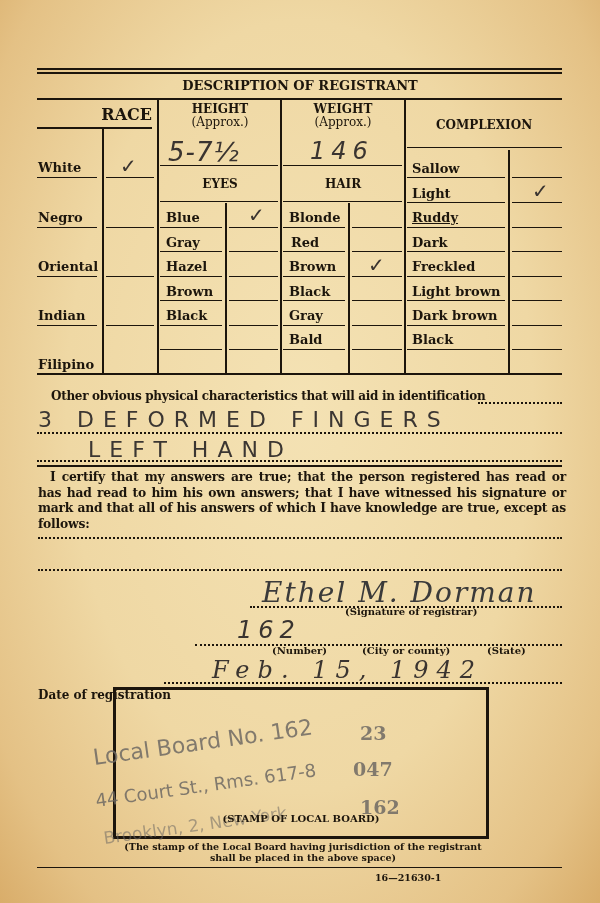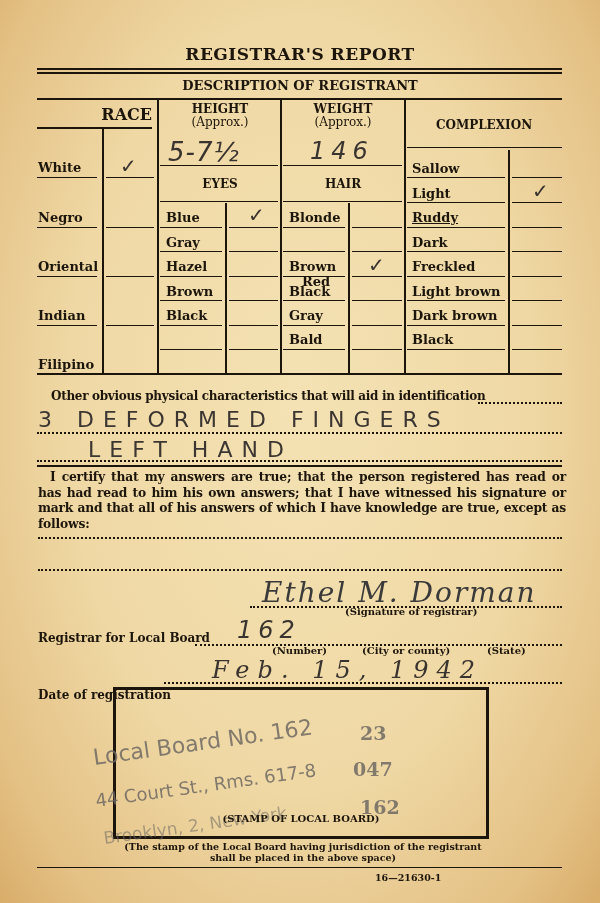--- a/index.html
+++ b/index.html
@@ -24,21 +24,20 @@
   .lbl { position:absolute; font-size:13px; font-weight:bold; }
   .tiny { font-size:10px; font-weight:bold; }
   .check { position:absolute; font-size:20px; color:#3a3430; font-family:"DejaVu Sans", sans-serif; }
   .stamp { position:absolute; color:#6f6a64; font-family:"DejaVu Sans", sans-serif; opacity:0.85; }
 </style>
 </head>
 <body>
 
 <div class="card">
 
-  <div class="abs b" style="left:0;width:600px;top:44px;text-align:center;font-size:17px;letter-spacing:0.5px;">REGISTRAR'S REPORT</div>
   <div class="hline" style="left:37px;width:525px;top:68px;height:2px;"></div>
   <div class="hline" style="left:37px;width:525px;top:72px;height:2px;"></div>
 
   <div class="abs b" style="left:0;width:600px;top:78px;text-align:center;font-size:13px;">DESCRIPTION OF REGISTRANT</div>
   <div class="hline" style="left:37px;width:525px;top:98px;"></div>
 
   <div class="vline" style="left:157px;top:99px;height:274px;"></div>
   <div class="vline" style="left:280px;top:99px;height:274px;"></div>
   <div class="vline" style="left:404px;top:99px;height:274px;"></div>
 
@@ -96,21 +95,21 @@
   <div class="lbl" style="left:282px;width:122px;top:102px;text-align:center;font-size:12px;">WEIGHT</div>
   <div class="lbl" style="left:282px;width:122px;top:115px;text-align:center;font-size:12px;font-weight:normal;">(Approx.)</div>
   <div class="abs hand" style="left:310px;top:137px;font-size:24px;letter-spacing:6px;">146</div>
   <div class="hline" style="left:283px;width:119px;top:165px;height:1px;"></div>
 
   <div class="lbl" style="left:282px;width:122px;top:177px;text-align:center;font-size:12px;">HAIR</div>
   <div class="hline" style="left:283px;width:119px;top:201px;height:1px;"></div>
   <div class="vline" style="left:348px;top:203px;height:170px;"></div>
 
   <div class="lbl" style="left:289px;top:210px;">Blonde</div>
-  <div class="lbl" style="left:302px;top:235px;margin-top:39px;">Red</div>
+  <div class="lbl" style="left:291px;top:235px;">Red</div>
   <div class="lbl" style="left:289px;top:259px;">Brown</div>
   <div class="check" style="left:368px;top:253px;">✓</div>
   <div class="lbl" style="left:289px;top:284px;">Black</div>
   <div class="lbl" style="left:289px;top:308px;">Gray</div>
   <div class="lbl" style="left:289px;top:332px;">Bald</div>
   <div class="hline" style="left:283px;width:62px;top:227px;height:1px;"></div>
   <div class="hline" style="left:352px;width:50px;top:227px;height:1px;"></div>
   <div class="hline" style="left:283px;width:62px;top:251px;height:1px;"></div>
   <div class="hline" style="left:352px;width:50px;top:251px;height:1px;"></div>
   <div class="hline" style="left:283px;width:62px;top:276px;height:1px;"></div>
@@ -163,21 +162,20 @@
   <div class="hline" style="left:37px;width:525px;top:465px;"></div>
 
   <div class="abs b" style="left:38px;top:469px;width:528px;font-size:12.3px;line-height:15.5px;text-indent:12px;text-align:justify;letter-spacing:-0.2px;">I certify that my answers are true; that the person registered has read or has had read to him his own answers; that I have witnessed his signature or mark and that all of his answers of which I have knowledge are true, except as follows:</div>
   <div class="dash" style="left:38px;width:524px;top:537px;"></div>
   <div class="dash" style="left:38px;width:524px;top:569px;"></div>
 
   <div class="abs hand" style="left:262px;top:576px;font-size:28px;font-family:'DejaVu Serif', serif;letter-spacing:2px;color:#3a3a3a;">Ethel M. Dorman</div>
   <div class="dash" style="left:250px;width:312px;top:606px;"></div>
   <div class="abs tiny" style="left:345px;top:606px;">(Signature of registrar)</div>
 
-  <div class="abs b" style="left:38px;top:631px;font-size:12px;">Registrar for Local Board</div>
   <div class="abs hand" style="left:237px;top:616px;font-size:24px;letter-spacing:6px;">162</div>
   <div class="dash" style="left:195px;width:367px;top:644px;"></div>
   <div class="abs tiny" style="left:272px;top:645px;">(Number)</div>
   <div class="abs tiny" style="left:362px;top:645px;">(City or county)</div>
   <div class="abs tiny" style="left:487px;top:645px;">(State)</div>
 
   <div class="abs b" style="left:38px;top:669px;font-size:12px;margin-top:19px;">Date of registration</div>
   <div class="abs hand" style="left:212px;top:656px;font-size:24px;font-family:'DejaVu Serif', serif;letter-spacing:8px;">Feb. 15, 1942</div>
   <div class="dash" style="left:164px;width:398px;top:682px;"></div>
 

